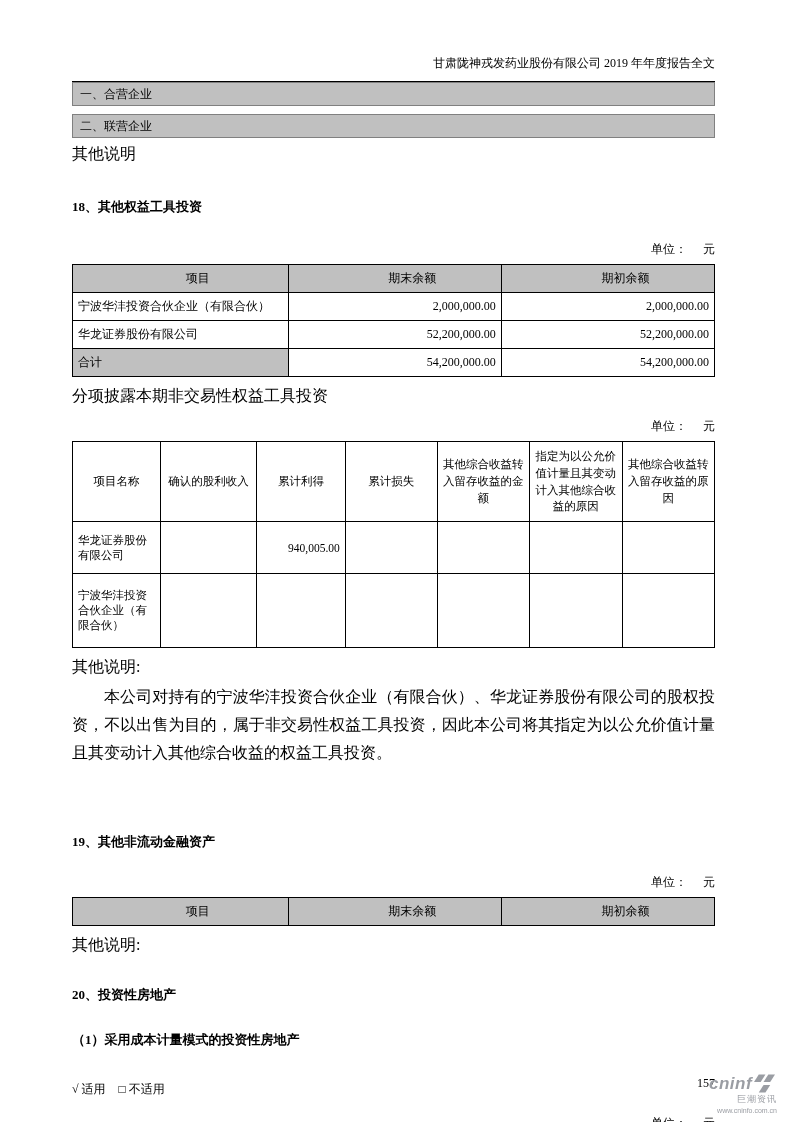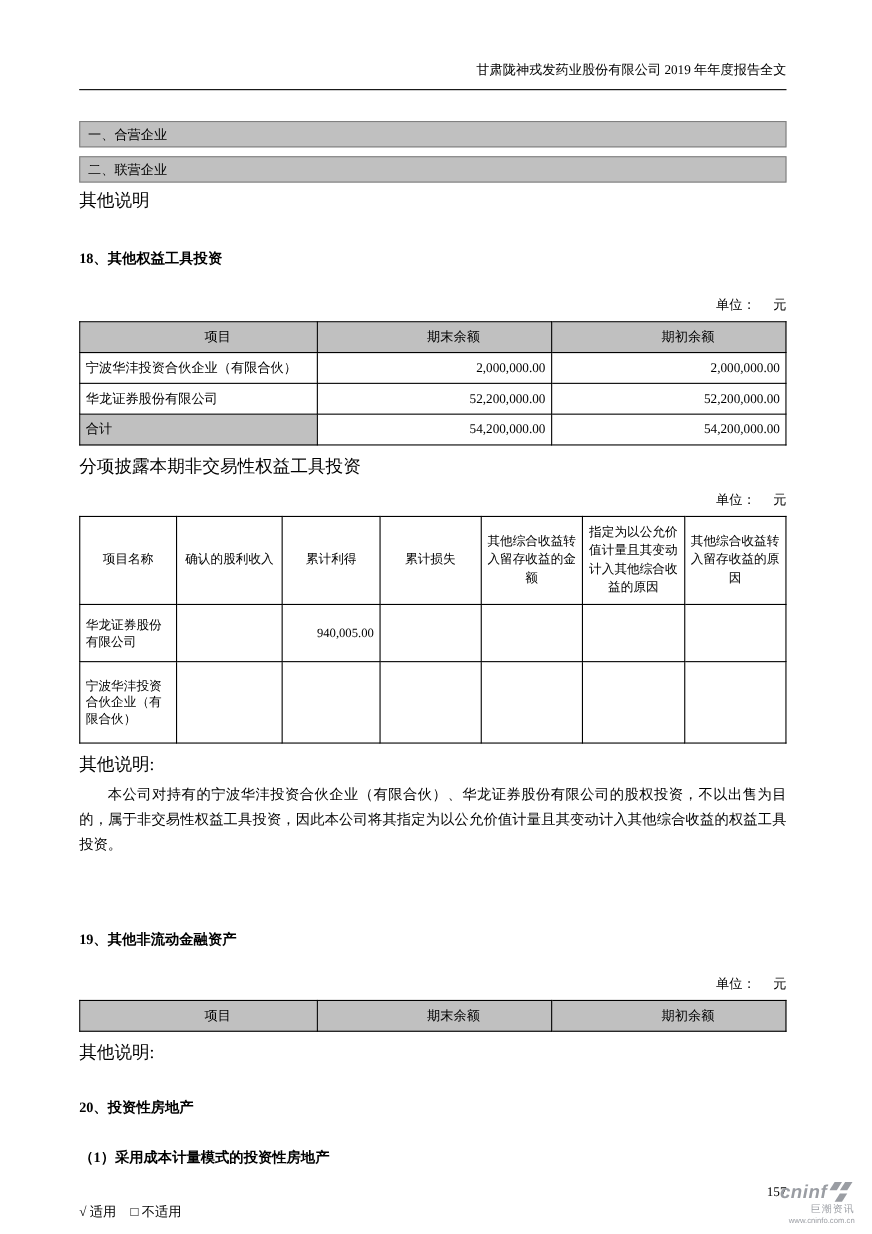--- a/index.html
+++ b/index.html
@@ -26,21 +26,21 @@
   }
   
   .gray-bar {
     background: #c0c0c0;
     border: 1px solid #808080;
     height: 24px;
     line-height: 22px;
     font-size: 12px;
     padding-left: 7px;
   }
-  .gray-bar.first { margin-top: 28px; }
+  .gray-bar.first { margin-top: 0; }
   .gray-bar.second { margin-top: 8px; }
   .plain-note { font-size: 16px; margin-top: 6px; }
   .plain-note.colon { margin-top: 9px; }
 
   .section-title {
     font-size: 13px;
     font-weight: bold;
     margin-top: 33px;
   }
   .unit-line {
@@ -84,21 +84,21 @@
     line-height: 1.45;
     vertical-align: middle;
     padding: 4px 3px;
   }
   .t2 td { vertical-align: middle; }
   .t2 tr.r1 td { height: 52px; }
   .t2 tr.r2 td { height: 74px; }
 
   .body-paragraph {
     margin-top: 5px;
-    font-size: 13px;
+    font-size: 16px;
     line-height: 1.75;
     text-align: justify;
     text-indent: 2em;
   }
   .check-line {
     margin-top: 32px;
     font-size: 12px;
   }
   .check-line .na { margin-left: 10px; }
 

